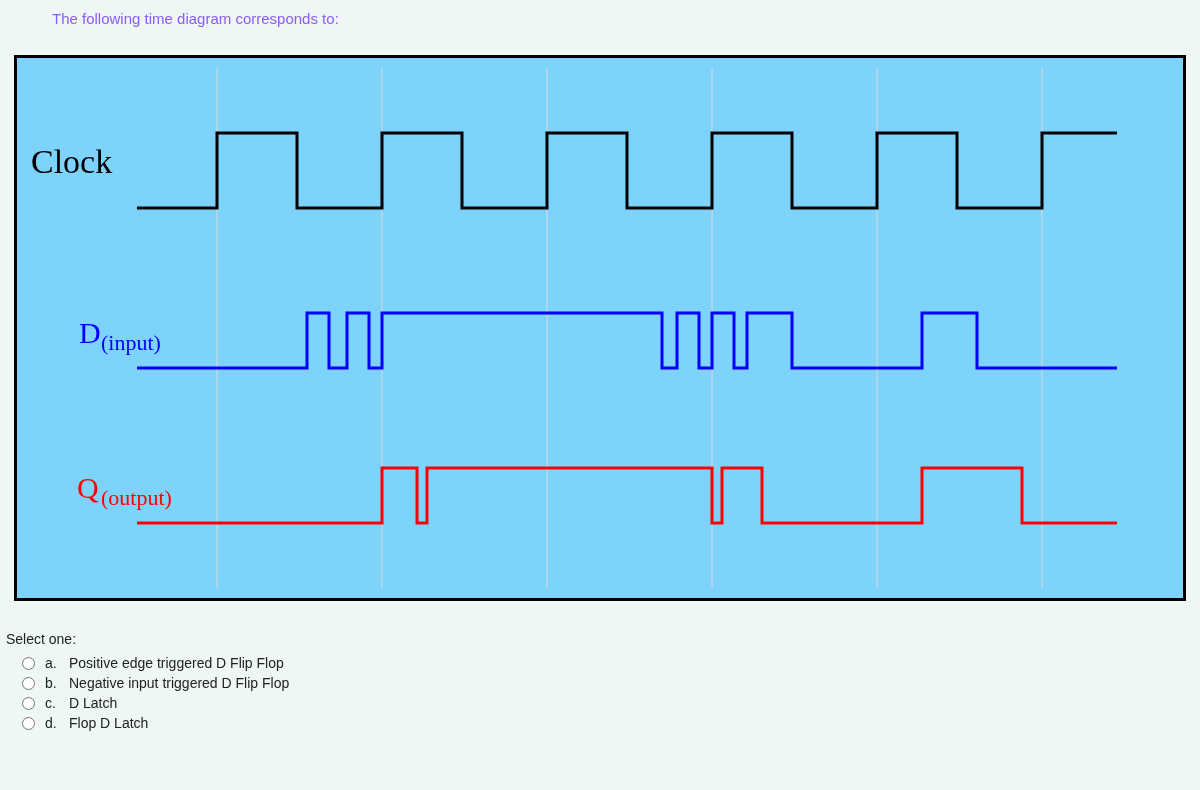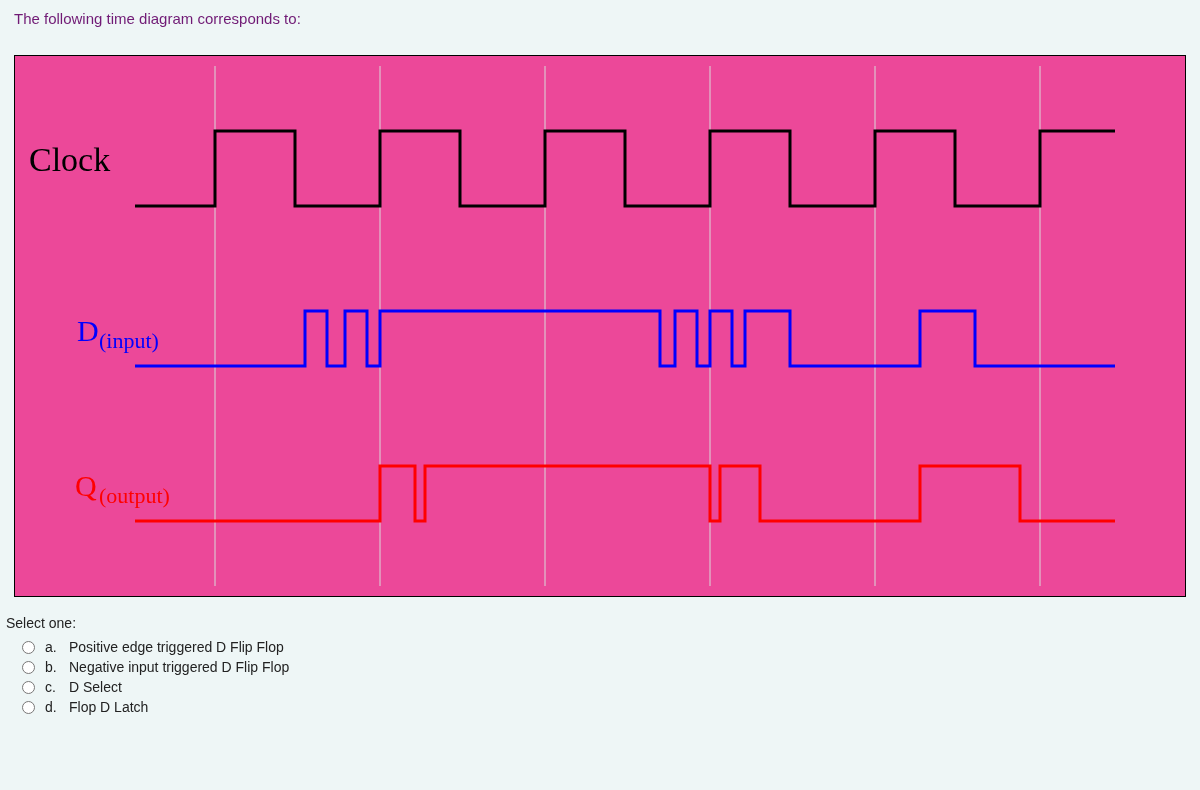--- a/index.html
+++ b/index.html
@@ -1,21 +1,21 @@
 <!DOCTYPE html>
 <html><head>
 <meta charset="utf-8">
 <style>
   html,body{margin:0;padding:0;background:#eef6f6;font-family:"Segoe UI",Arial,sans-serif;color:#222;}
   .page{width:1200px;height:790px;box-sizing:border-box;position:relative;}
-  .question-text{padding:10px 0 0 14px;font-size:15px;color:#701a75;}
-  .diagram-wrap{margin:28px 14px 0 14px;background:#ec4899;border:1px solid #000000;position:relative;height:540px;}
+  .question-text{padding:10px 0 0 14px;font-size:15px;color:#8b5cf6;margin-left:38px;}
+  .diagram-wrap{margin:28px 14px 0 14px;background:#7dd3fc;border:3px solid #000000;position:relative;height:540px;}
   svg{display:block;}
   .answers{padding:18px 0 0 4px;font-size:14px;color:#222;}
-  .answers .prompt{margin:0 0 8px 2px;}
+  .answers .prompt{margin:12px 0 8px 2px;}
   .opt{display:flex;align-items:center;gap:10px;margin:4px 0 4px 18px;}
   .opt input{margin:0;}
   .letter{min-width:14px;}
 </style>
 </head>
 <body>
 
 <div class="page">
   <div class="question-text">The following time diagram corresponds to:</div>
 
@@ -57,21 +57,21 @@
       <span>Positive edge triggered D Flip Flop</span>
     </label>
     <label class="opt">
       <input type="radio" name="ans" style="">
       <span class="letter">b.</span>
       <span>Negative input triggered D Flip Flop</span>
     </label>
     <label class="opt">
       <input type="radio" name="ans" style="">
       <span class="letter">c.</span>
-      <span>D Select</span>
+      <span>D Latch</span>
     </label>
     <label class="opt">
       <input type="radio" name="ans" style="">
       <span class="letter">d.</span>
       <span>Flop D Latch</span>
     </label>
   </div>
 </div>
 
 </body></html>

